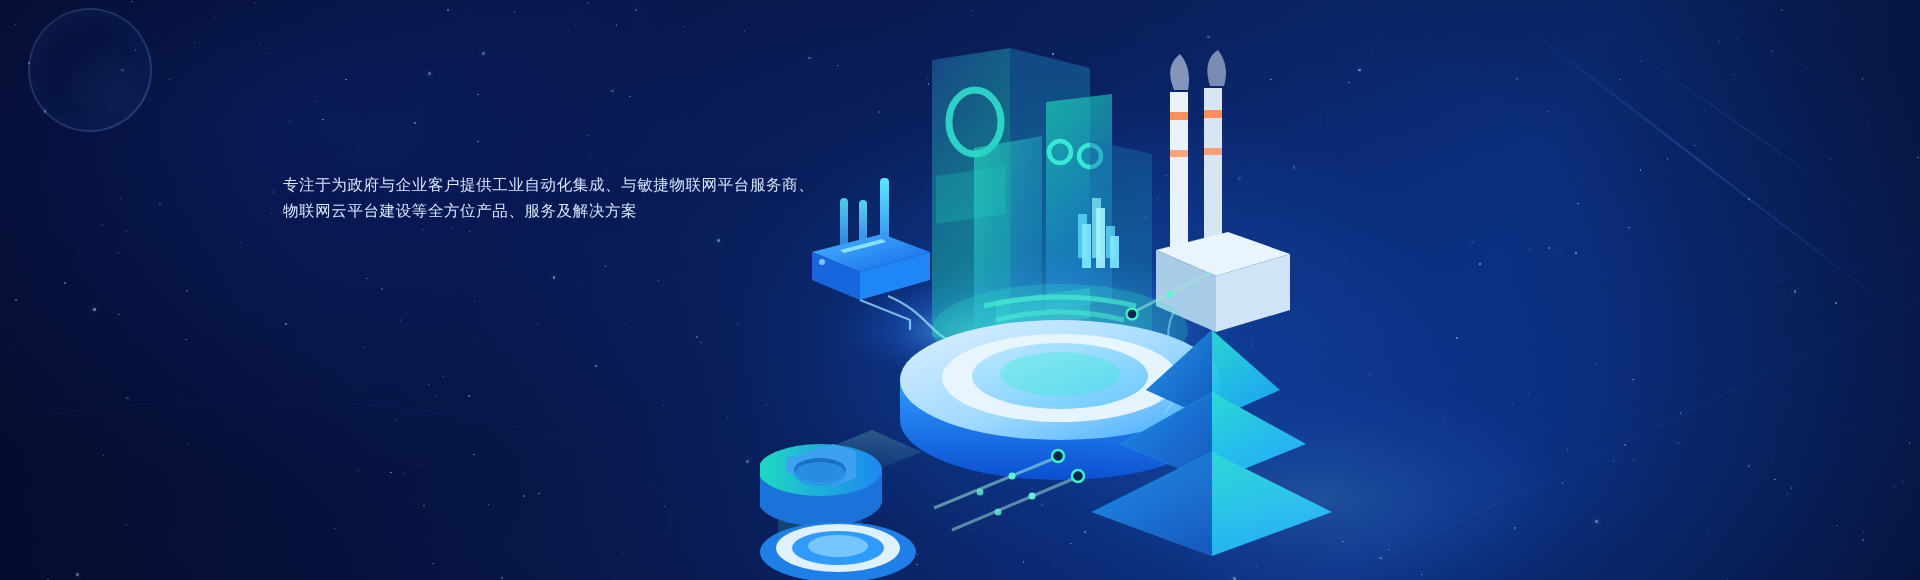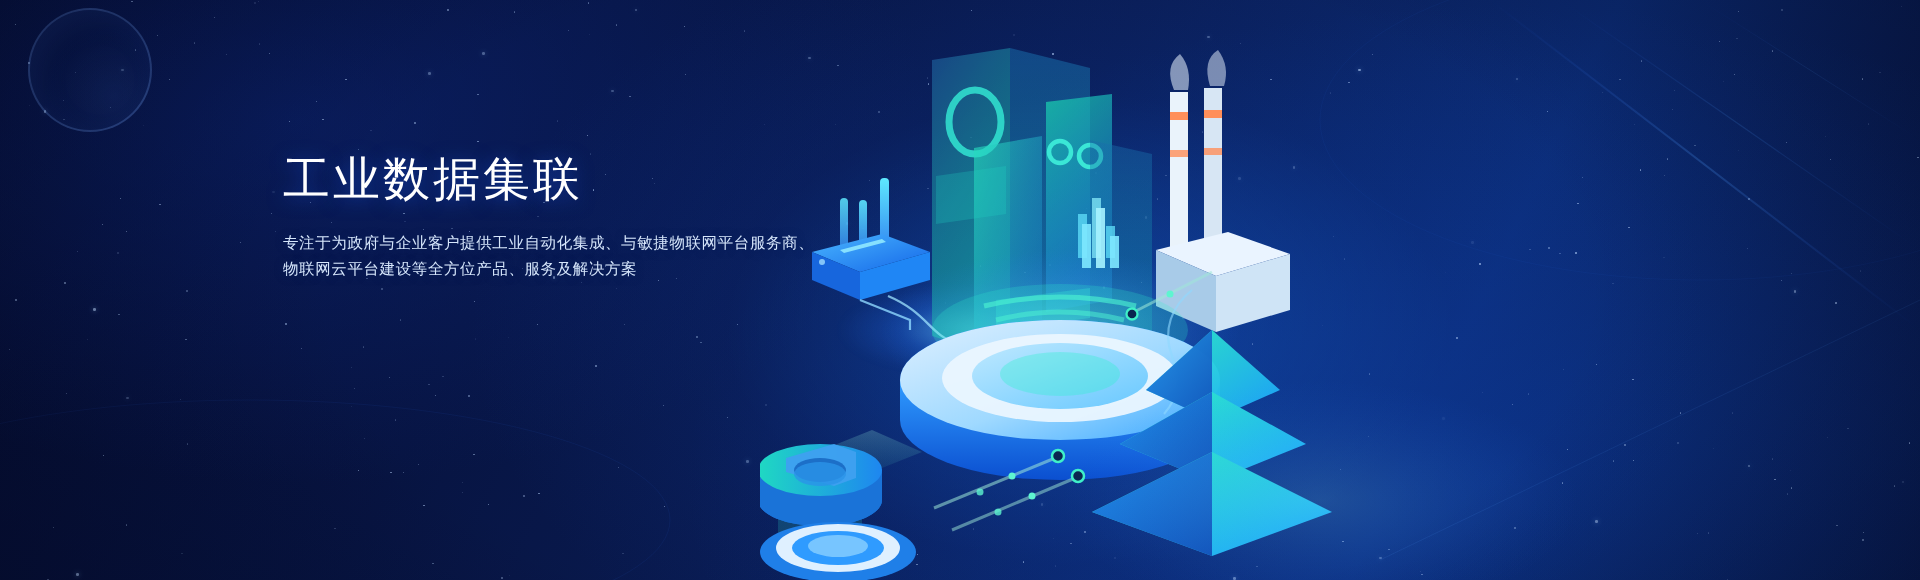--- a/index.html
+++ b/index.html
@@ -570,18 +570,17 @@
         <path d="M452,392 L360,444 L452,482 Z" fill="url(#pyrB)" opacity=".85"></path>
         <path d="M452,452 L572,512 L452,556 L332,512 Z" fill="url(#pyrA)"></path>
         <path d="M452,452 L332,512 L452,556 Z" fill="url(#pyrB)" opacity=".85"></path>
       </g>
 
       <ellipse cx="560" cy="500" rx="260" ry="120" fill="url(#softGlow)" opacity=".22"></ellipse>
     </svg>
   </div>
 
   <div class="copy">
-    <div class="headline">工业数据集联</div>
     <div class="sub">专注于为政府与企业客户提供工业自动化集成、与敏捷物联网平台服务商、</div>
     <div class="sub" style="margin-top:0">物联网云平台建设等全方位产品、服务及解决方案</div>
   </div>
 
 </div>
 
 </body></html>

